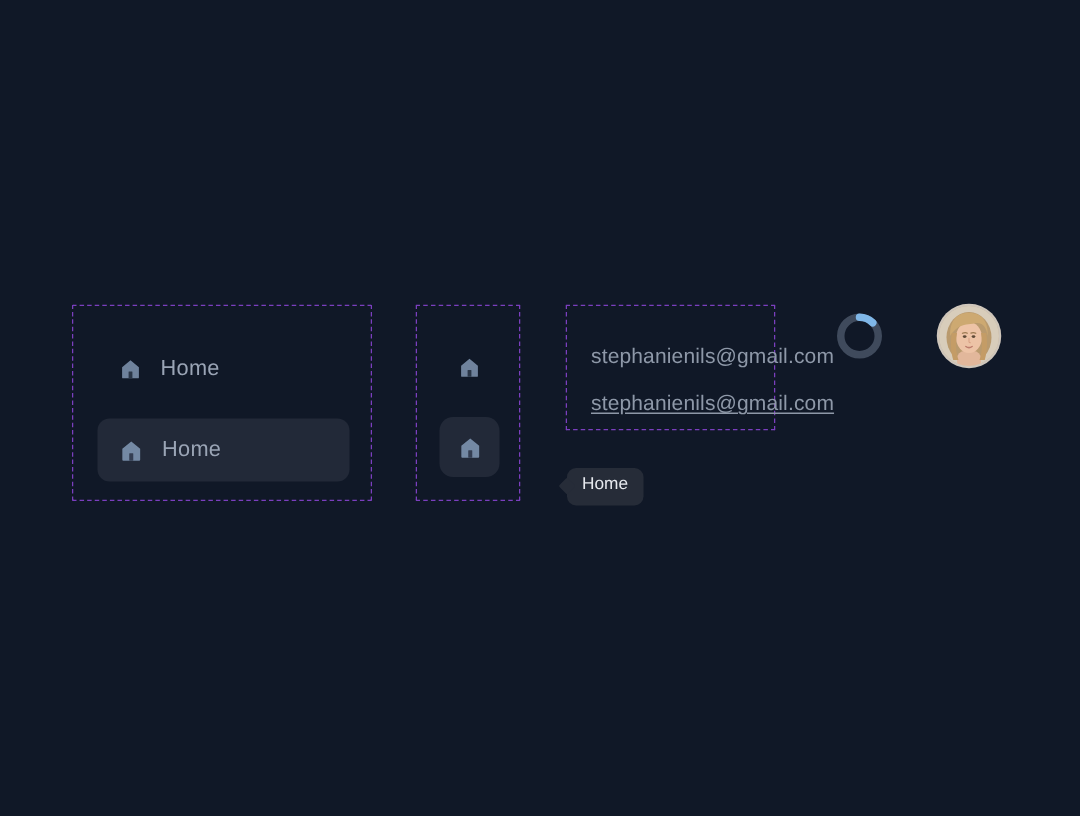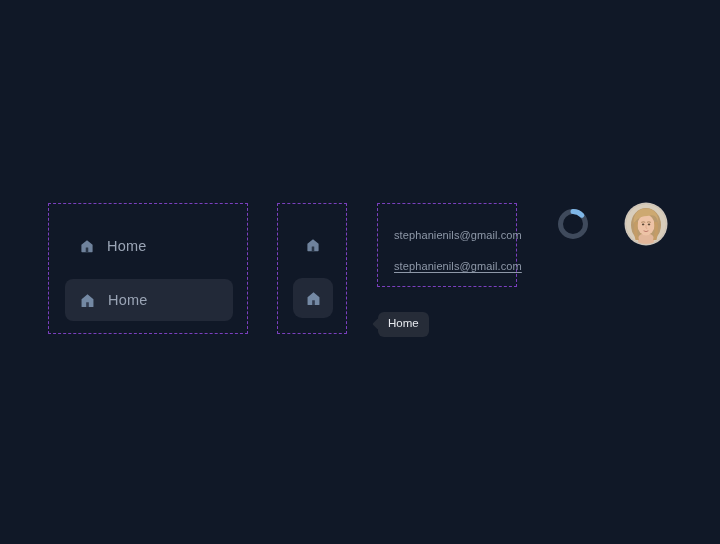--- a/index.html
+++ b/index.html
@@ -102,21 +102,21 @@
   
   #link-group {
     left: 377px;
     top: 203px;
     width: 140px;
     height: 84px;
   }
   .email-link {
     position: absolute;
     left: 16px;
-    font-size: 11px;
+    font-size: 14px;
     color: #8e98a8;
     letter-spacing: 0.1px;
     white-space: nowrap;
     cursor: pointer;
     text-decoration: none;
   }
   #email-plain { top: 25px; }
   #email-underlined {
     top: 56px;
     text-decoration: underline;

